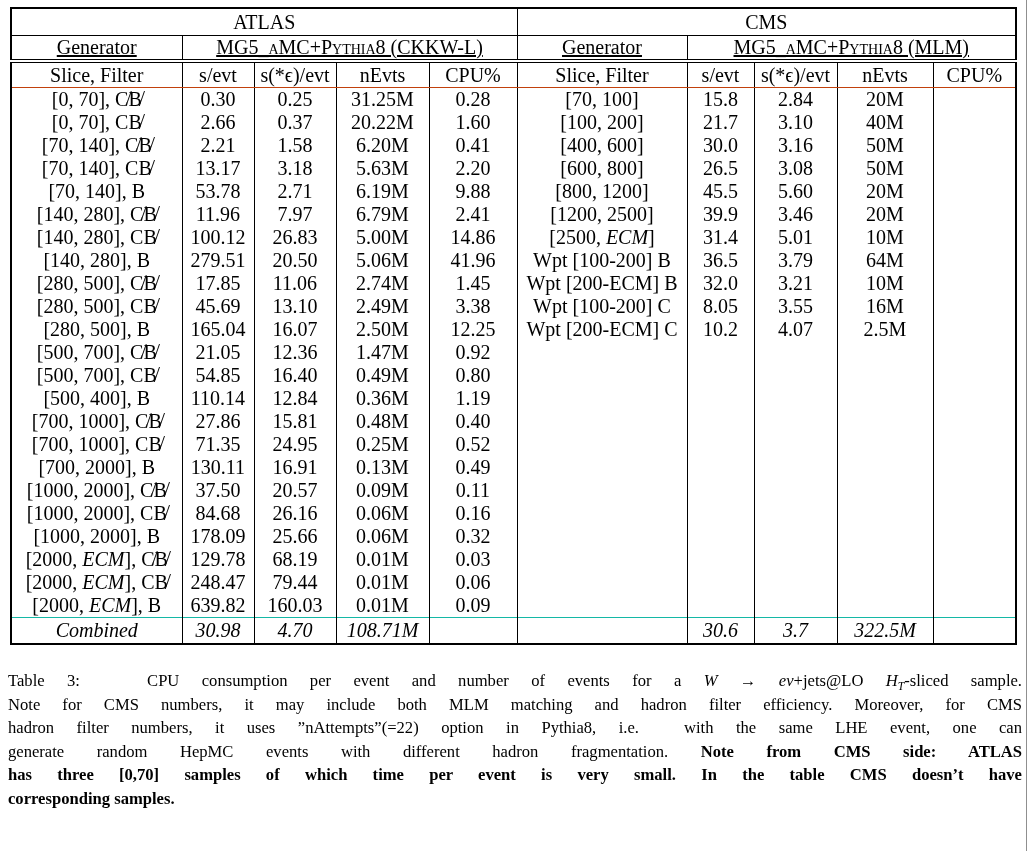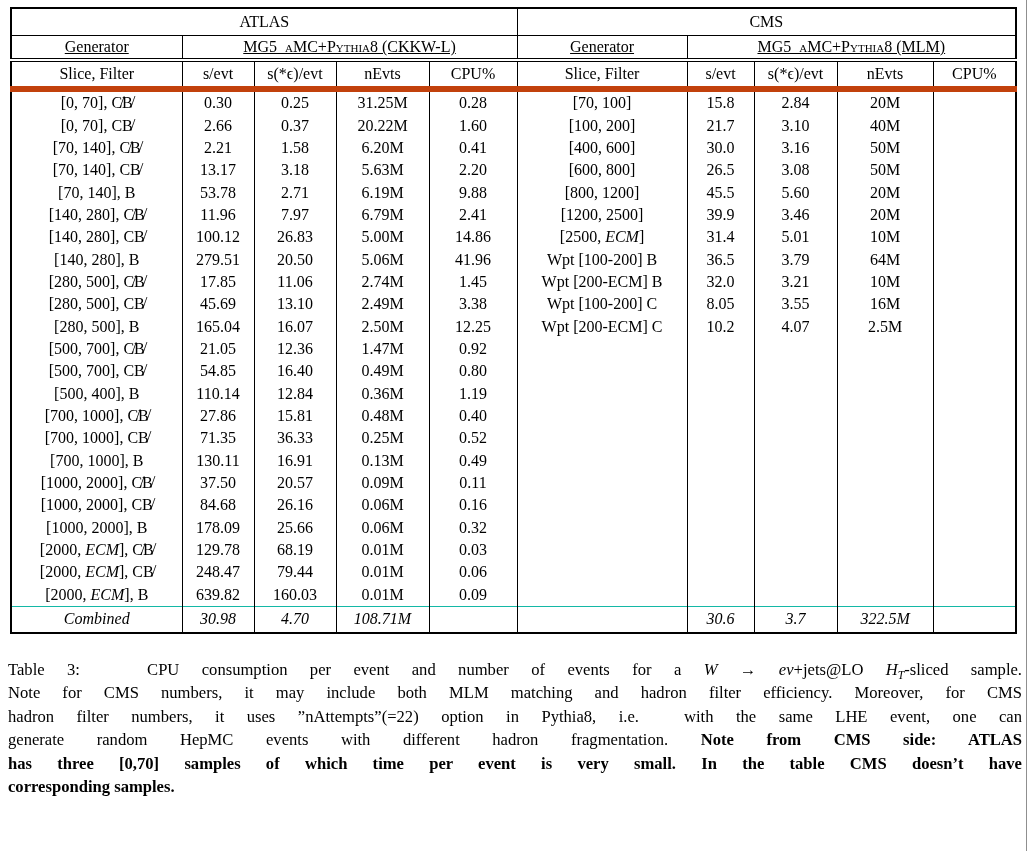--- a/index.html
+++ b/index.html
@@ -4,31 +4,31 @@
 <style>
   html,body{margin:0;padding:0;}
   body{
     width:1032px;height:858px;position:relative;overflow:hidden;
     background:#ffffff;color:#000;
     font-family:"Liberation Serif","DejaVu Serif",serif;
   }
   table.tbl{
     border-collapse:collapse;table-layout:fixed;
     width:1005px;margin:7px 0 0 10px;
-    font-size:16px;color:#000;
+    font-size:20px;color:#000;
     border:2px solid #000;
   }
   table.tbl td{
     border-left:1px solid #000;border-right:1px solid #000;
     text-align:center;vertical-align:middle;
     padding:0 2px;overflow:hidden;white-space:nowrap;
   }
   tr.title td{border-bottom:1px solid #000;height:26px;}
   tr.info td{height:22px;text-decoration:underline;}
-  tr.cols td{border-top:4px double #000;border-bottom:6px solid #c2410c;height:24px;text-align:center;}
+  tr.cols td{border-top:4px double #000;border-bottom:1px solid #c2410c;height:24px;text-align:center;}
   tr.data td{height:22.35px;}
   tr.combined td{border-top:1px solid #14b8a6;height:25px;font-style:italic;}
   .sc{font-variant:small-caps;}
   i{font-style:italic;}
   sub{font-size:70%;font-style:italic;line-height:0;}
   .caption{
     margin:24px 10px 0 8px;width:1014px;
     font-size:16.6px;line-height:23.5px;
   }
   .cap-line{text-align:justify;text-align-last:justify;}
@@ -253,31 +253,31 @@
         <td>0.40</td>
         <td></td>
         <td></td>
         <td></td>
         <td></td>
         <td></td>
       </tr>
       <tr class="data">
         <td>[700, 1000], CB̸</td>
         <td>71.35</td>
-        <td>36.33</td>
+        <td>24.95</td>
         <td>0.25M</td>
         <td>0.52</td>
         <td></td>
         <td></td>
         <td></td>
         <td></td>
         <td></td>
       </tr>
       <tr class="data">
-        <td>[700, 1000], B</td>
+        <td>[700, 2000], B</td>
         <td>130.11</td>
         <td>16.91</td>
         <td>0.13M</td>
         <td>0.49</td>
         <td></td>
         <td></td>
         <td></td>
         <td></td>
         <td></td>
       </tr>

